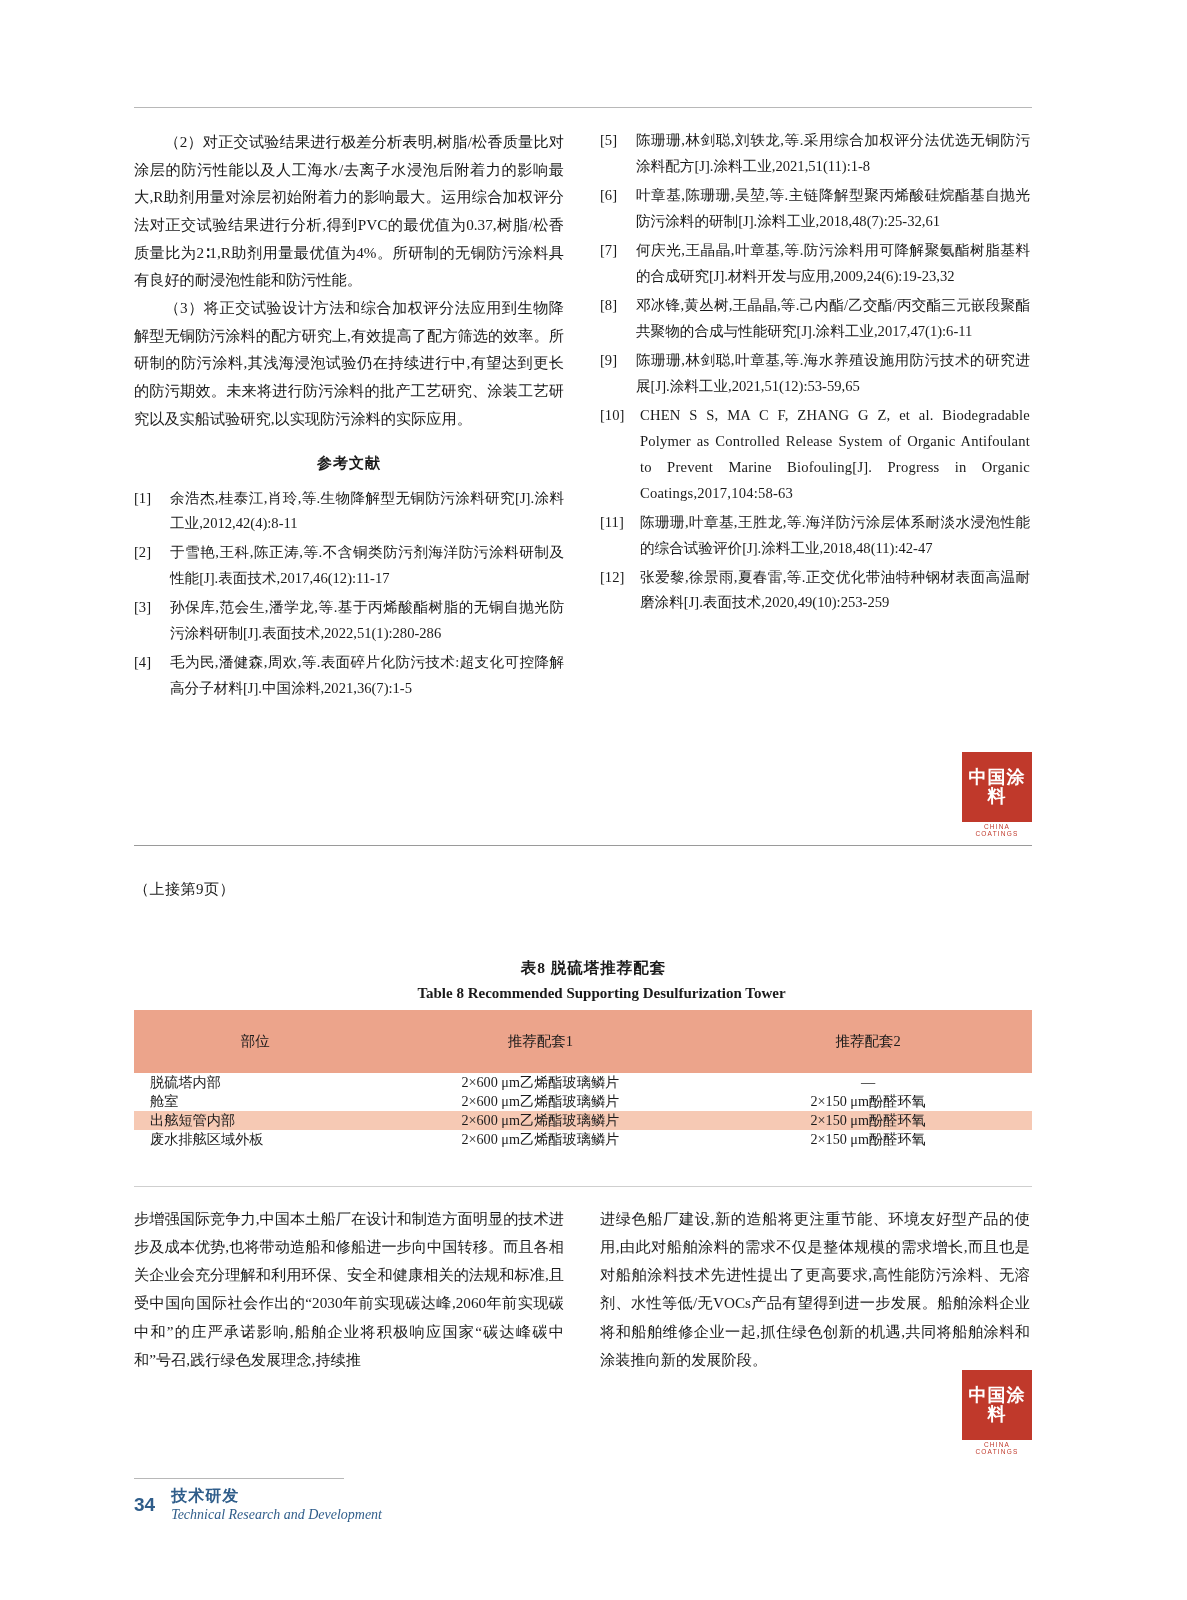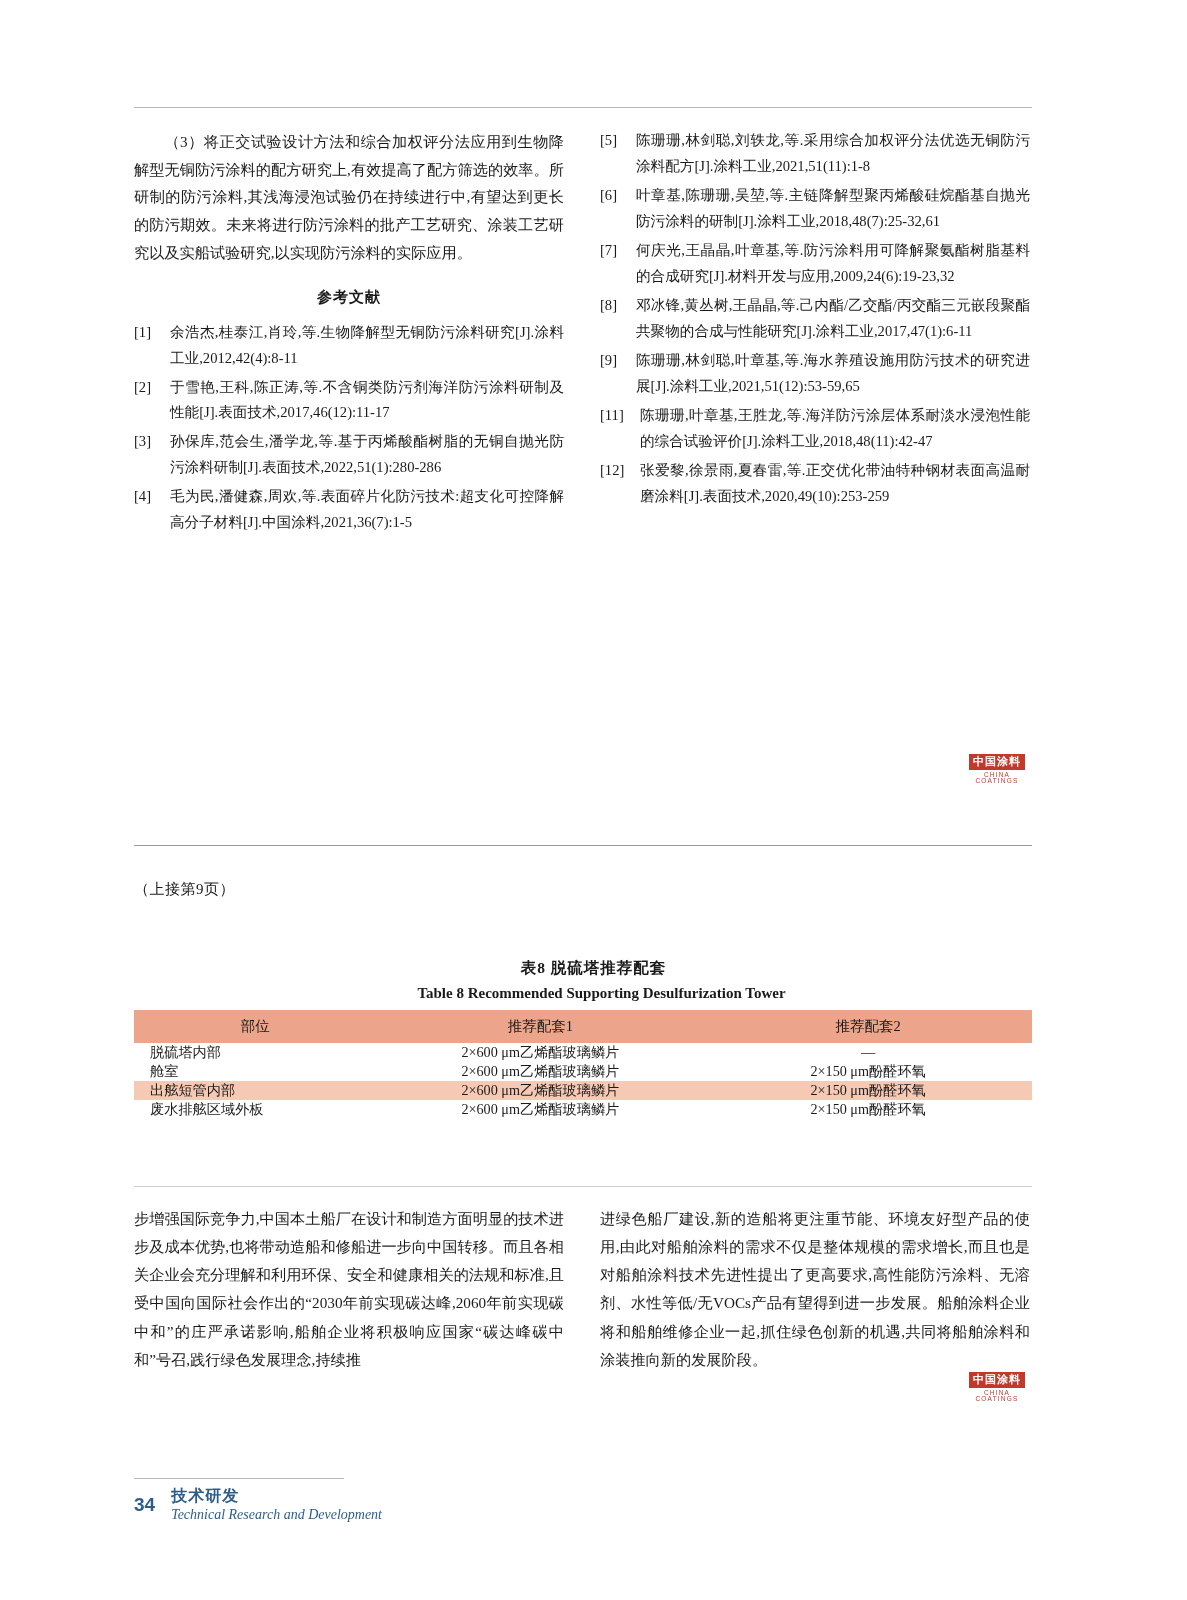--- a/index.html
+++ b/index.html
@@ -89,23 +89,23 @@
   
   .logo {
     width: 70px;
     text-align: center;
     line-height: 1.05;
   }
   .logo .cn {
     display: inline-block;
     background: #c0392b;
     color: #fff;
-    font-size: 11px;
-    font-weight: bold;
-    padding: 2px 4px;
+    font-size: 18px;
+    font-weight: bold;
+    padding: 16px 4px;
     letter-spacing: 1px;
     font-family: "Liberation Sans", sans-serif;
   }
   .logo .en {
     display: block;
     font-size: 6.5px;
     color: #c0392b;
     letter-spacing: 1.2px;
     font-family: "Liberation Sans", sans-serif;
     margin-top: 2px;
@@ -160,21 +160,21 @@
   table.data th,
   table.data td {
     padding: 0 4px;
     text-align: center;
     border: none;
   }
   table.data thead th {
     background: #eca48b;
     font-weight: normal;
     font-size: 14.5px;
-    padding: 7px 4px;
+    padding: 22px 4px;
   }
   table.data tbody tr.odd td {
     background: #f6c9b4;
   }
   table.data tbody tr.even td {
     background: #ffffff;
   }
   table.data td.firstcol {
     text-align: left;
     padding-left: 16px;
@@ -238,20 +238,21 @@
   .footer-txt { line-height: 1.25; }
 </style>
 </head>
 <body>
 
 <div class="page">
 
   <div class="header-rule"></div>
 
   <div class="col col-left">
+    <p class="body">（2）对正交试验结果进行极差分析表明,树脂/松香质量比对涂层的防污性能以及人工海水/去离子水浸泡后附着力的影响最大,R助剂用量对涂层初始附着力的影响最大。运用综合加权评分法对正交试验结果进行分析,得到PVC的最优值为0.37,树脂/松香质量比为2∶1,R助剂用量最优值为4%。所研制的无铜防污涂料具有良好的耐浸泡性能和防污性能。</p>
     <p class="body">（3）将正交试验设计方法和综合加权评分法应用到生物降解型无铜防污涂料的配方研究上,有效提高了配方筛选的效率。所研制的防污涂料,其浅海浸泡试验仍在持续进行中,有望达到更长的防污期效。未来将进行防污涂料的批产工艺研究、涂装工艺研究以及实船试验研究,以实现防污涂料的实际应用。</p>
 
     <div class="refs-title">参考文献</div>
 
     <div class="ref">
       <span class="ref-num">[1]</span>
       <span class="ref-text">余浩杰,桂泰江,肖玲,等.生物降解型无铜防污涂料研究[J].涂料工业,2012,42(4):8-11</span>
     </div>
     <div class="ref">
       <span class="ref-num">[2]</span>
@@ -280,20 +281,24 @@
       <span class="ref-num">[7]</span>
       <span class="ref-text">何庆光,王晶晶,叶章基,等.防污涂料用可降解聚氨酯树脂基料的合成研究[J].材料开发与应用,2009,24(6):19-23,32</span>
     </div>
     <div class="ref">
       <span class="ref-num">[8]</span>
       <span class="ref-text">邓冰锋,黄丛树,王晶晶,等.己内酯/乙交酯/丙交酯三元嵌段聚酯共聚物的合成与性能研究[J].涂料工业,2017,47(1):6-11</span>
     </div>
     <div class="ref">
       <span class="ref-num">[9]</span>
       <span class="ref-text">陈珊珊,林剑聪,叶章基,等.海水养殖设施用防污技术的研究进展[J].涂料工业,2021,51(12):53-59,65</span>
+    </div>
+    <div class="ref">
+      <span class="ref-num wide">[10]</span>
+      <span class="ref-text latin">CHEN S S, MA C F, ZHANG G Z, et al. Biodegradable Polymer as Controlled Release System of Organic Antifoulant to Prevent Marine Biofouling[J]. Progress in Organic Coatings,2017,104:58-63</span>
     </div>
     <div class="ref">
       <span class="ref-num wide">[11]</span>
       <span class="ref-text">陈珊珊,叶章基,王胜龙,等.海洋防污涂层体系耐淡水浸泡性能的综合试验评价[J].涂料工业,2018,48(11):42-47</span>
     </div>
     <div class="ref">
       <span class="ref-num wide">[12]</span>
       <span class="ref-text">张爱黎,徐景雨,夏春雷,等.正交优化带油特种钢材表面高温耐磨涂料[J].表面技术,2020,49(10):253-259</span>
     </div>
   </div>

